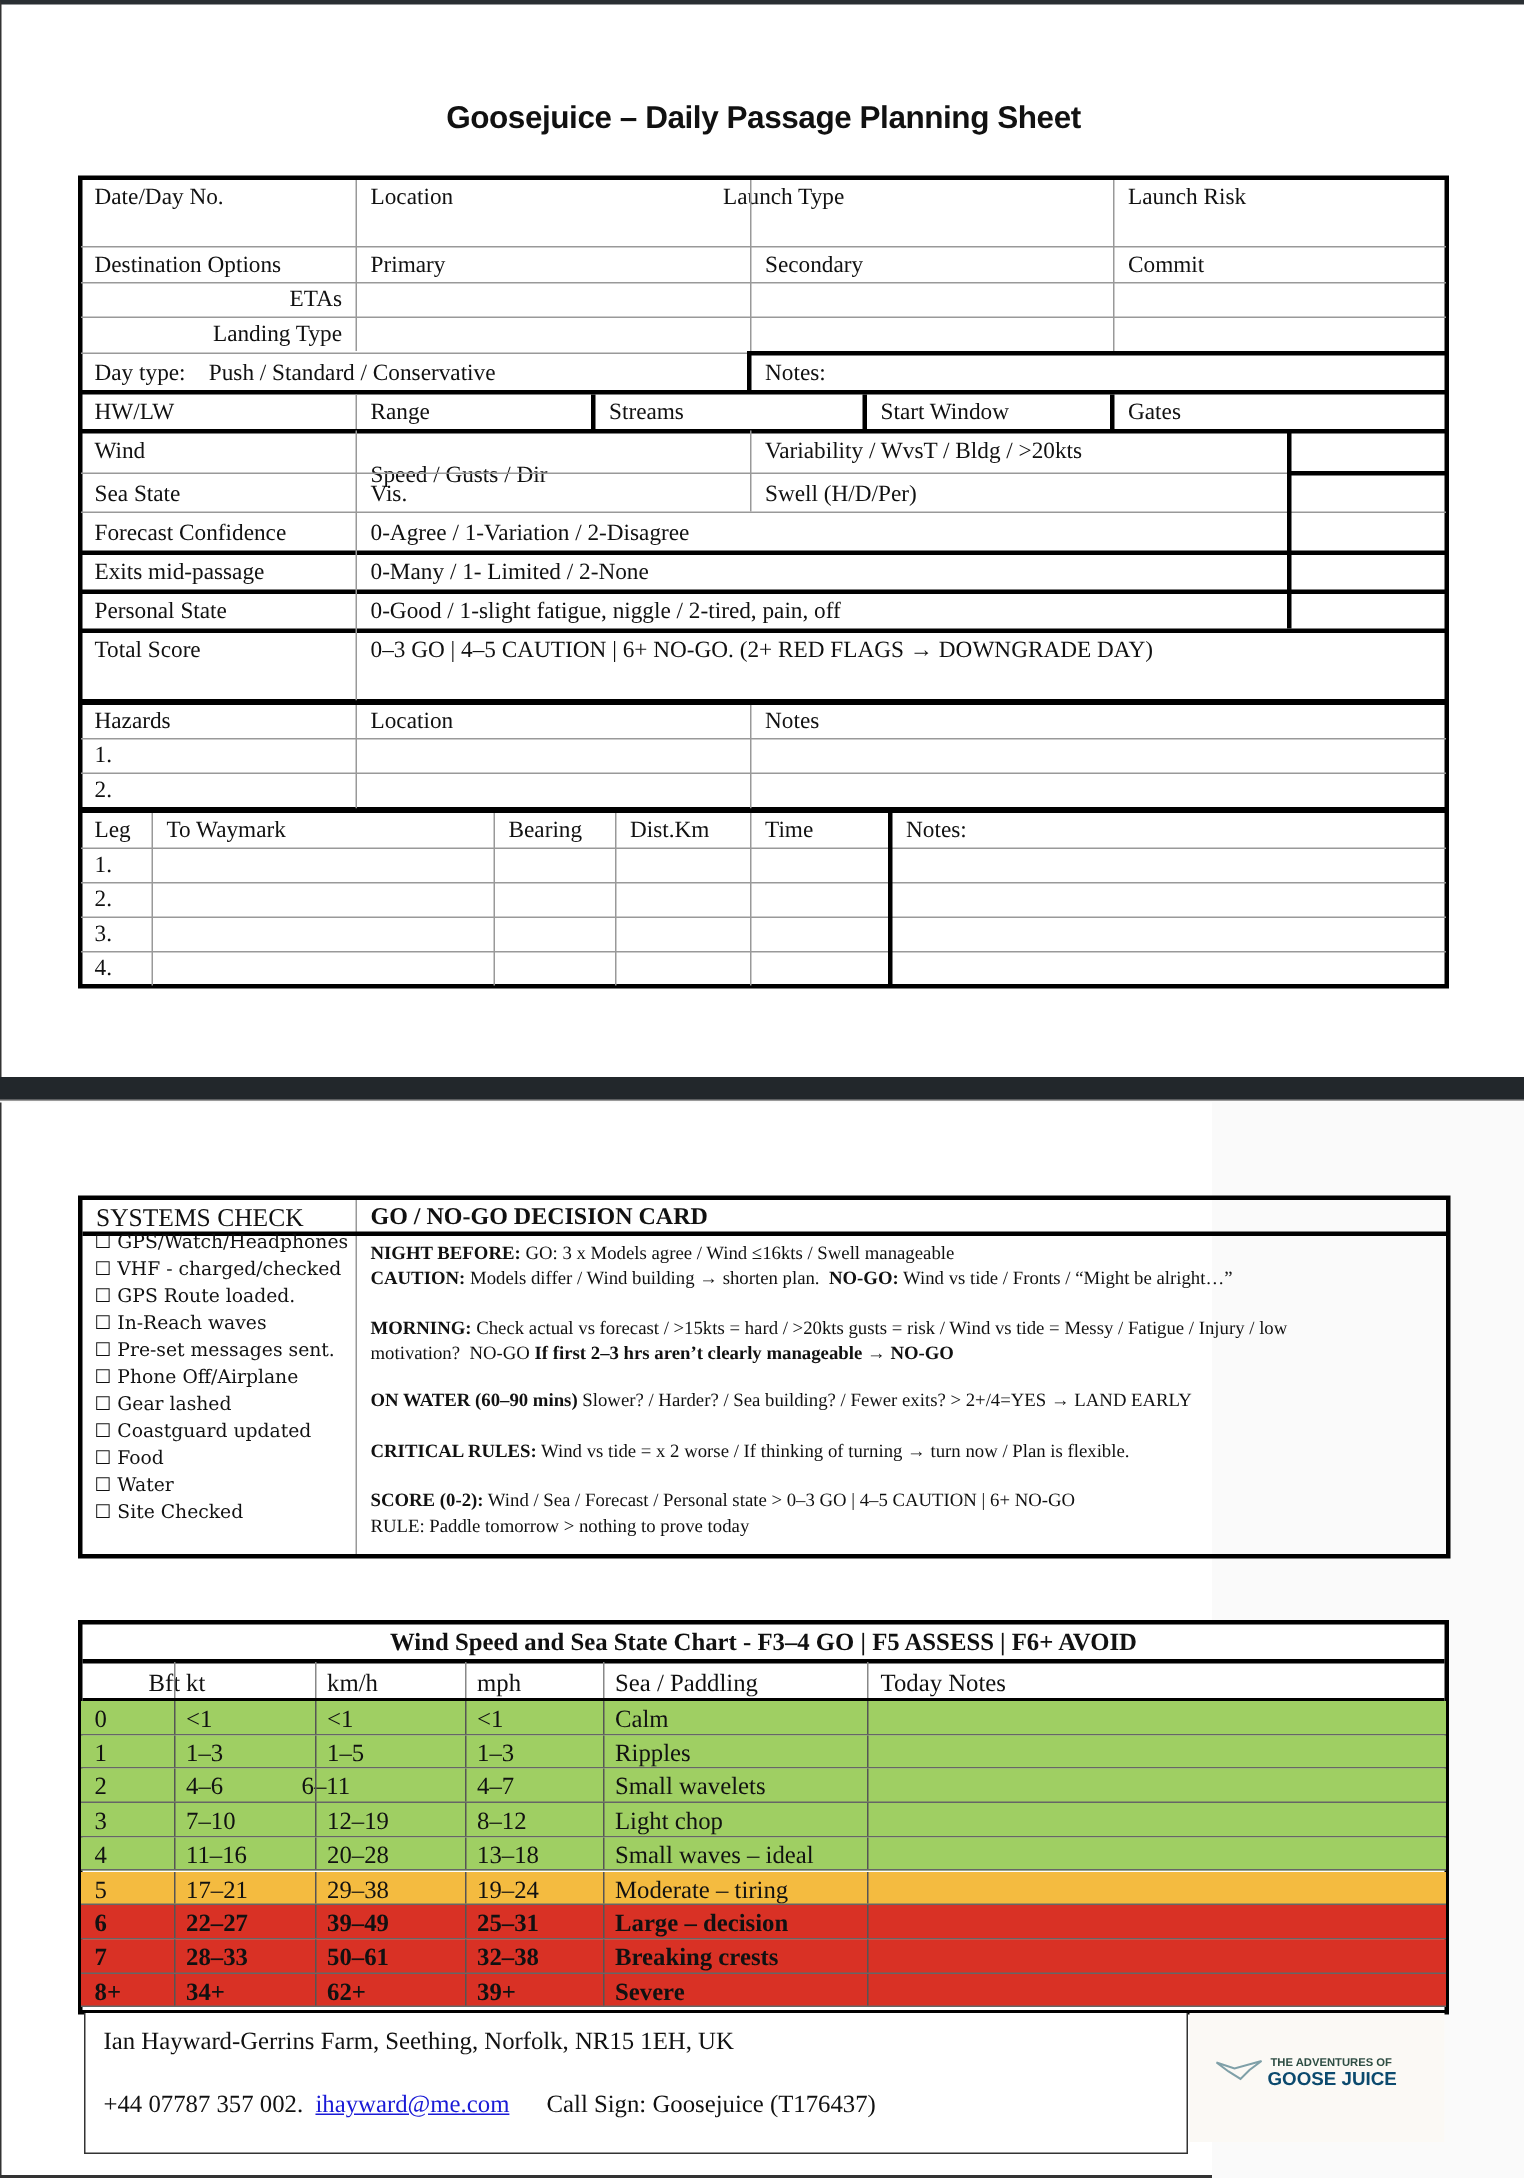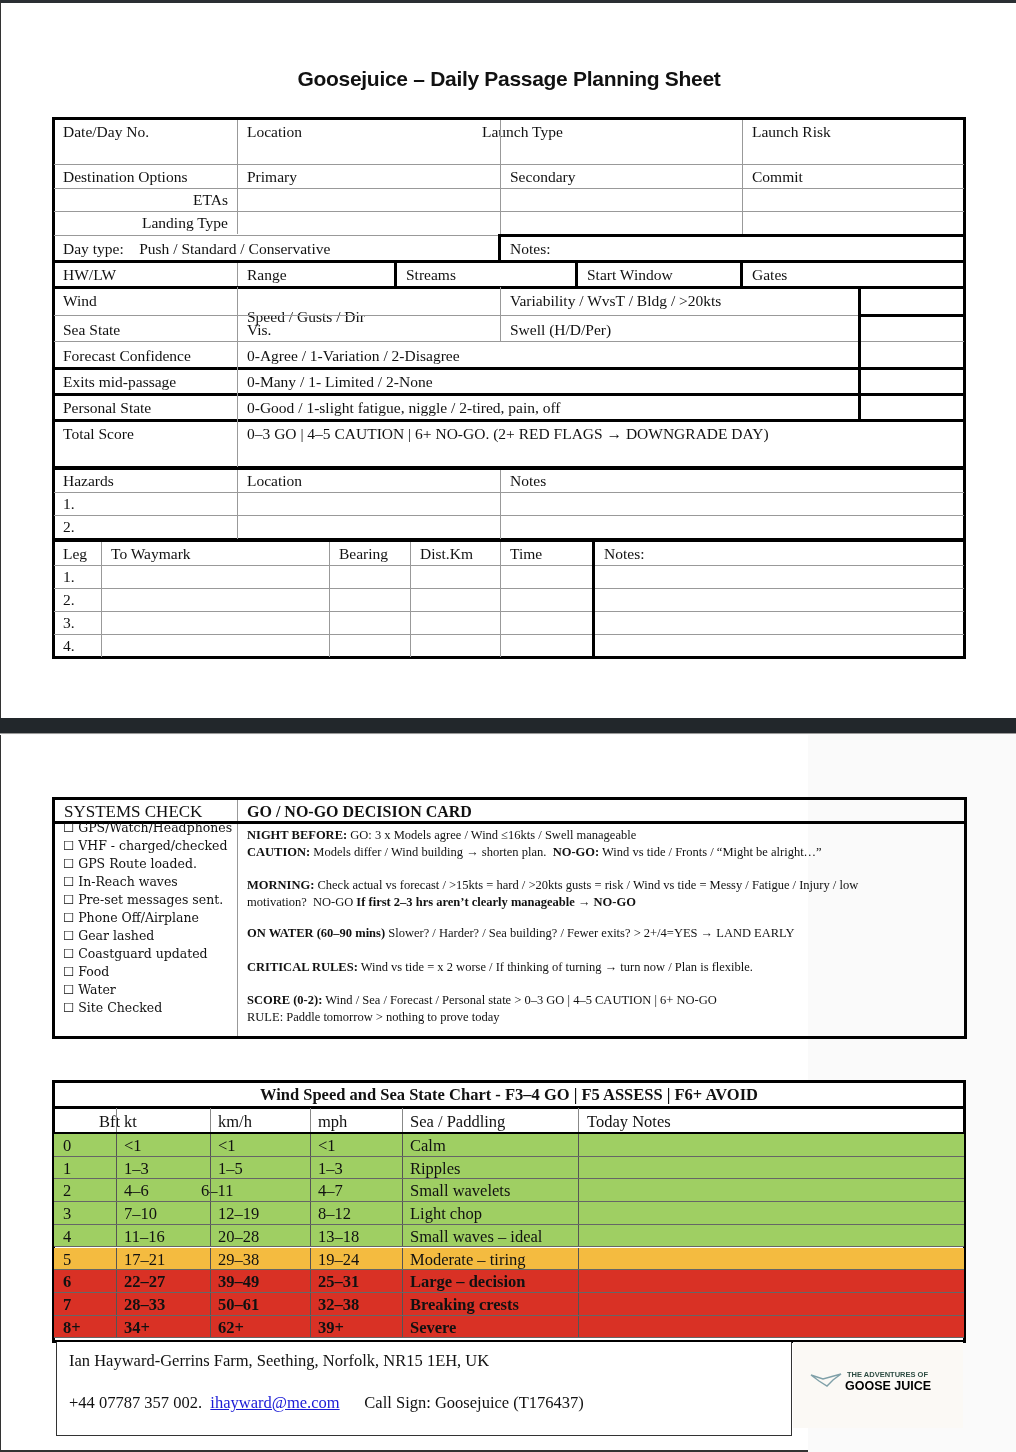--- a/index.html
+++ b/index.html
@@ -321,15 +321,15 @@
 
   <div class="abs" style="left:55px; top:607px; width:736px; height:94px; border:1px solid #333; border-top:none; background:#fff;"></div>
   <div class="abs" style="left:68px; top:616px; font-size:16.5px; font-family:'Liberation Serif', serif; white-space:nowrap;">Ian Hayward-Gerrins Farm, Seething, Norfolk, NR15 1EH, UK</div>
   <div class="abs" style="left:68px; top:658px; font-size:16.5px; font-family:'Liberation Serif', serif; white-space:pre;"><span>+44 07787 357 002.</span>  <span class="link">ihayward@me.com</span>      <span>Call Sign: Goosejuice (T176437)</span></div>
 
   <div class="abs" style="left:792px; top:607px; width:170px; height:86px; background:#fbf9f5;">
     <svg class="abs" style="left:16px; top:30px;" width="34" height="16" viewBox="0 0 34 16">
       <path d="M2 3 L14 7 L32 2 L24 8 L18 14 L10 9 Z" fill="none" stroke="#7fa0a8" stroke-width="1.4"></path>
     </svg>
     <div class="abs" style="left:54px; top:28px; font-family:'Liberation Sans', sans-serif; font-weight:bold; font-size:7.5px; color:#2e4d43; white-space:nowrap;">THE ADVENTURES OF</div>
-    <div class="abs" style="left:52px; top:37px; font-family:'Liberation Sans', sans-serif; font-weight:bold; font-size:12.5px; color:#000000; white-space:nowrap;">GOOSE JUICE</div>
+    <div class="abs" style="left:52px; top:37px; font-family:'Liberation Sans', sans-serif; font-weight:bold; font-size:12.5px; color:#0c4a6e; white-space:nowrap;">GOOSE JUICE</div>
   </div>
 </div>
 
 </body></html>

